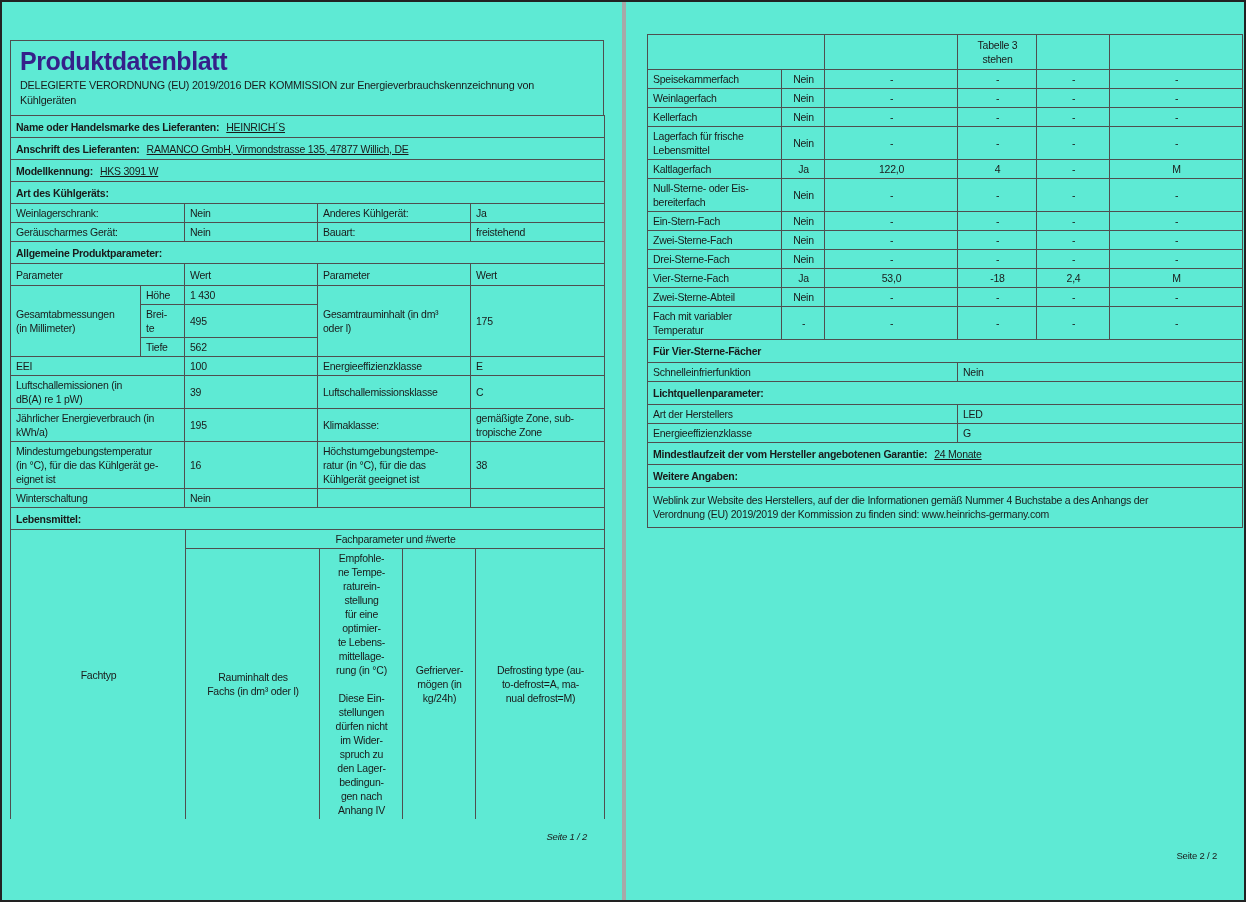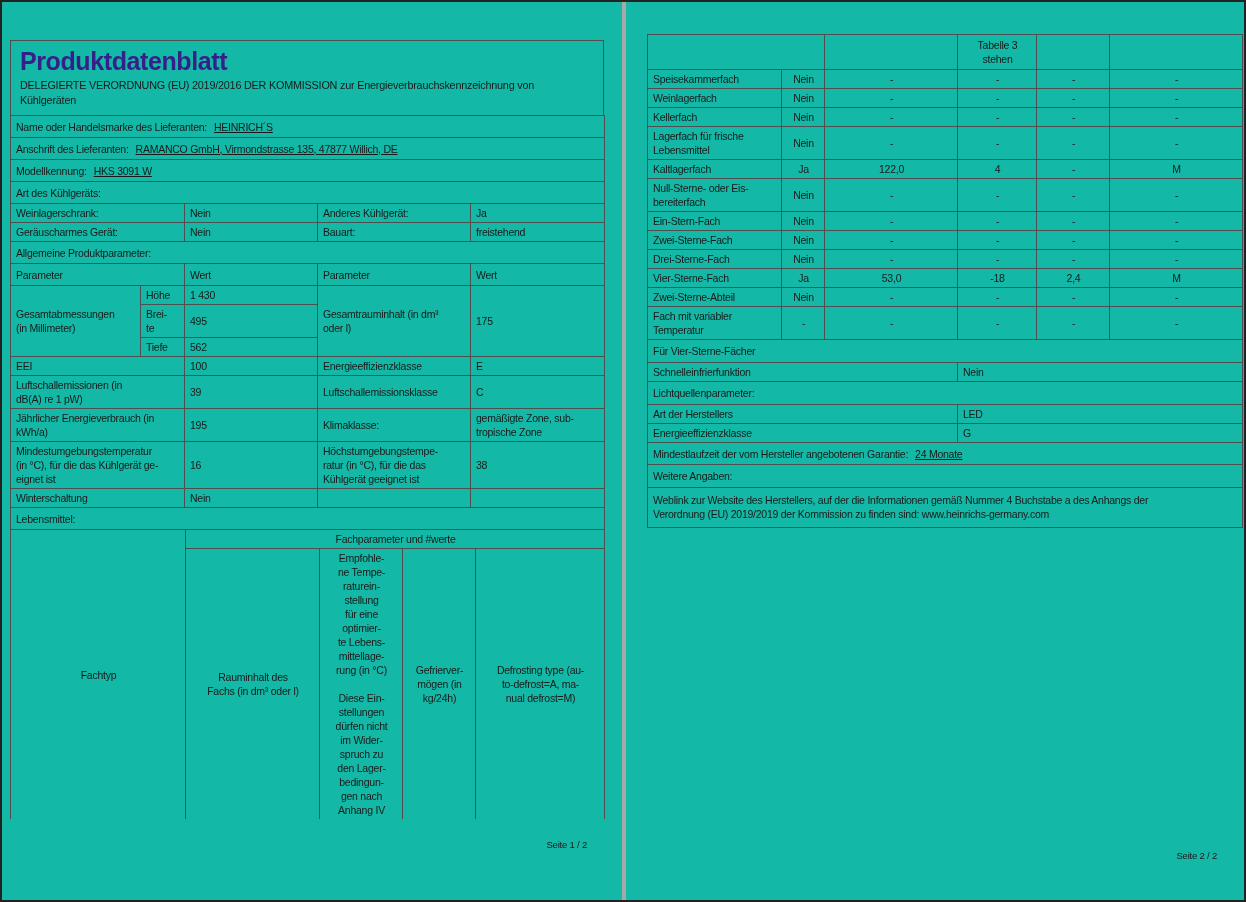--- a/index.html
+++ b/index.html
@@ -1,36 +1,36 @@
 <!DOCTYPE html>
 <html><head>
 <meta charset="utf-8">
 <style>
   html,body{margin:0;padding:0;background:#fff;}
   body{width:1246px;height:902px;font-family:"Liberation Sans","DejaVu Sans",sans-serif;color:#1a1a1a;}
-  .canvas{position:relative;width:1246px;height:902px;box-sizing:border-box;border:2px solid #222;overflow:hidden;background:#14b8a6;}
+  .canvas{position:relative;width:1246px;height:902px;box-sizing:border-box;border:2px solid #222;overflow:hidden;background:#5eead4;}
   .sep{position:absolute;left:620px;top:0;width:4px;height:902px;background:#a8a8a8;}
   .page{position:absolute;}
   #p1{left:8px;top:38px;width:594px;}
   #p2{left:645px;top:33px;width:595px;}
   .tb{border:1px solid #4f4f4f;padding:5px 9px 7px 9px;box-sizing:border-box;width:594px;}
   .doc-title{font-size:25px;font-weight:bold;color:#35208a;letter-spacing:-0.4px;line-height:30px;}
   .doc-sub{font-size:10.8px;line-height:15px;margin-top:2px;white-space:pre-line;letter-spacing:-0.2px;}
   table.t{border-collapse:collapse;table-layout:fixed;margin-top:-1px;}
   table.t td{border:1px solid #4f4f4f;padding:2px 4px 2px 5px;font-size:10.5px;line-height:14px;
     letter-spacing:-0.25px;vertical-align:middle;white-space:pre-line;overflow:hidden;}
-  .b{font-weight:normal;}
+  .b{font-weight:bold;}
   .c{text-align:center;}
   .v{margin-left:7px;text-decoration:underline;}
   .rA td{height:17px;padding-top:3px;padding-bottom:3px;}
   .r0 td{height:30px;vertical-align:bottom;border-top:1px solid #b5b5b5;text-align:center;}
   .sect td{height:18px;padding-top:3px;padding-bottom:3px;}
   .tf td.nb{border-bottom:none;}
   .foot{font-size:9.5px;text-align:right;letter-spacing:-0.2px;}
-  #f1{margin-top:20px;padding-right:17px;}
+  #f1{margin-top:12px;padding-right:17px;font-style:italic;}
   #f2{margin-top:322px;padding-right:25px;}
 </style>
 </head>
 <body>
 
 <div class="canvas">
   <div class="sep"></div>
 
   <div class="page" id="p1">
 

